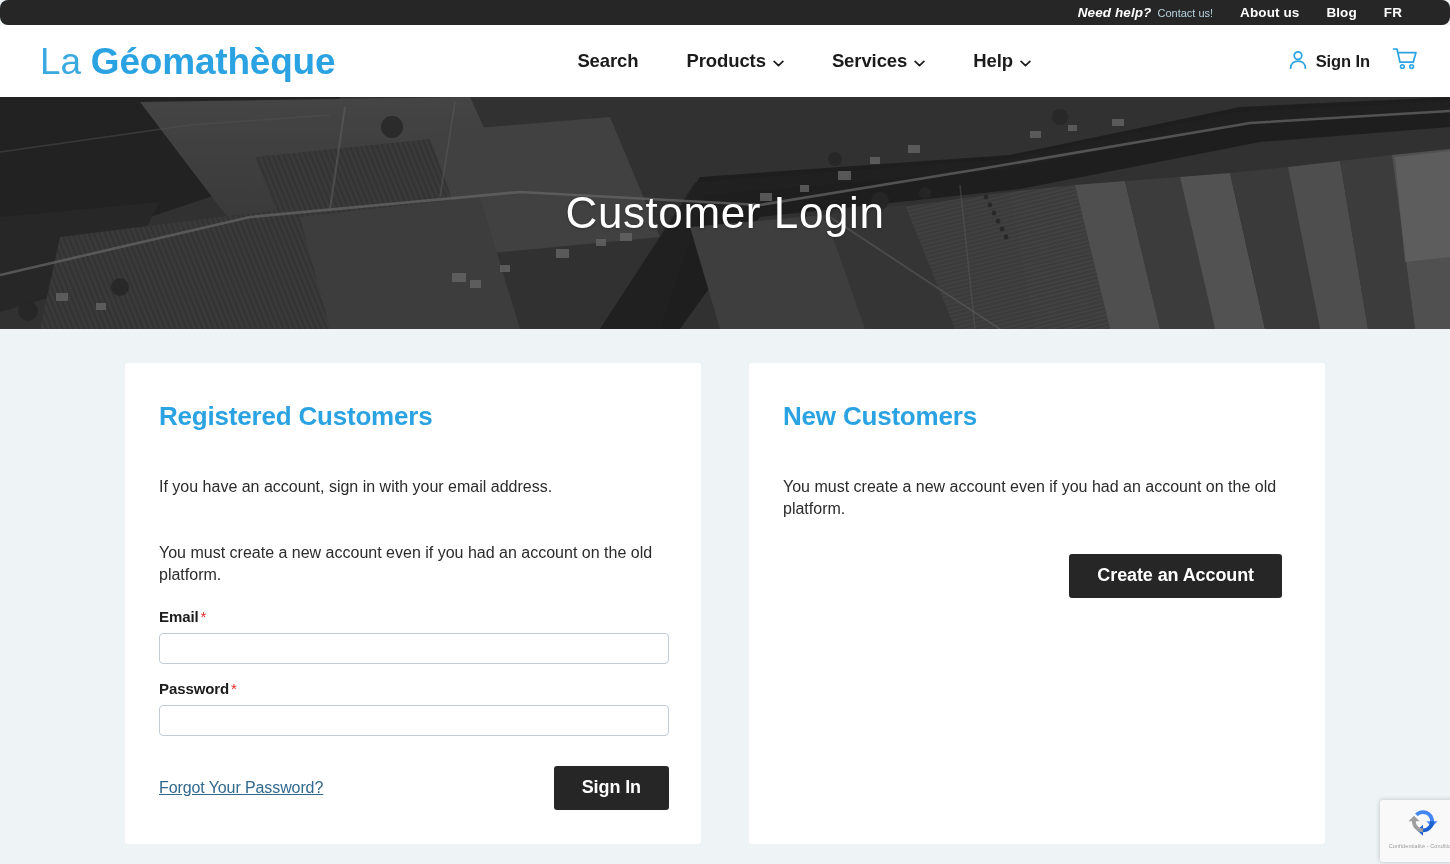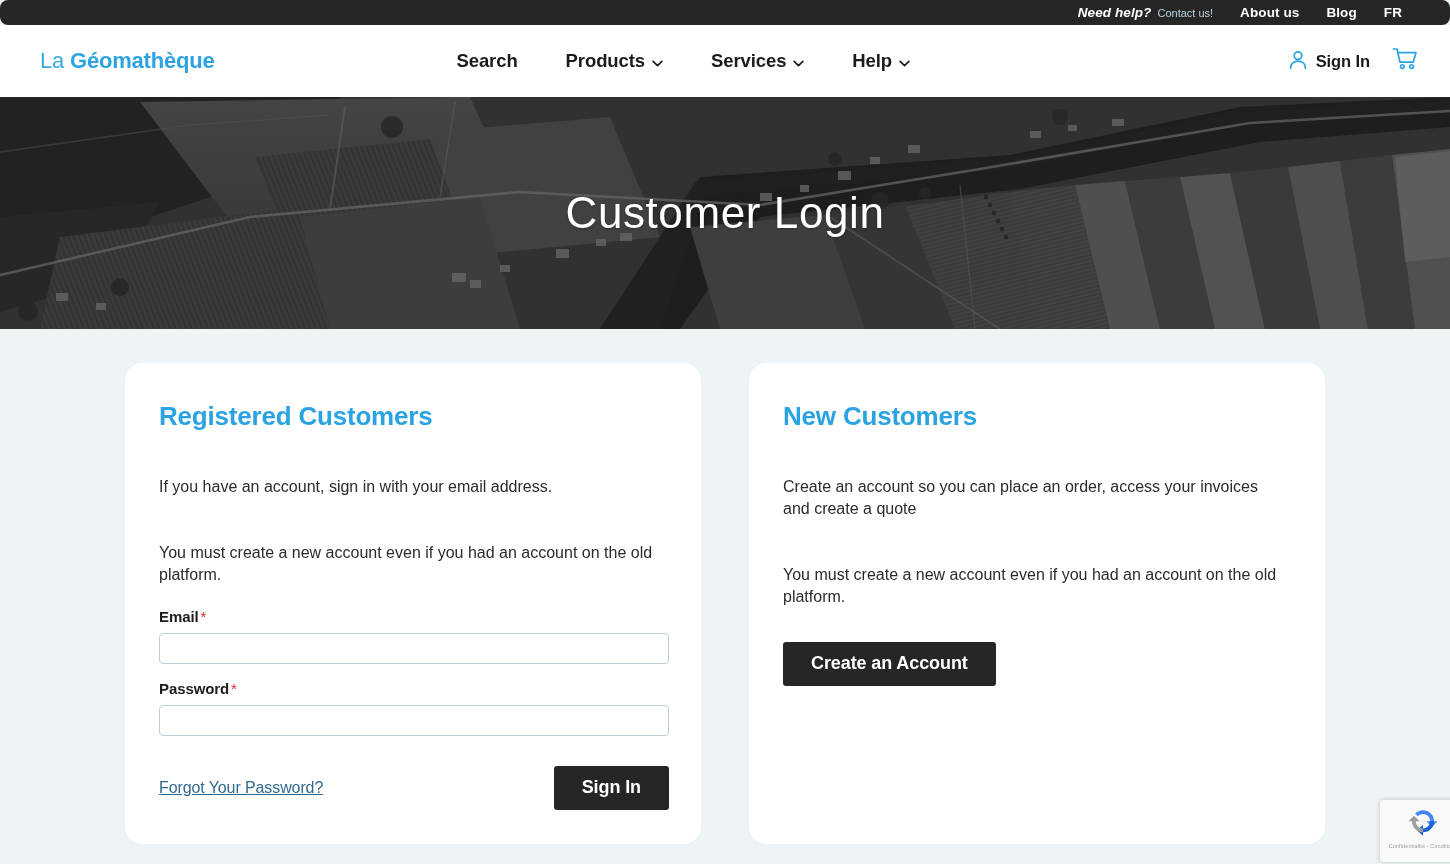--- a/index.html
+++ b/index.html
@@ -61,21 +61,21 @@
   
   .header {
     height: 72px;
     background: #ffffff;
     display: flex;
     align-items: center;
     padding: 0 30px 0 40px;
     position: relative;
   }
   .logo {
-    font-size: 22px;
+    font-size: 37px;
     line-height: 1;
     white-space: nowrap;
     cursor: pointer;
     letter-spacing: -0.2px;
   }
   .logo .logo-la {
     color: #3aa9e0;
     font-weight: 500;
   }
   .logo .logo-main {
@@ -170,21 +170,21 @@
 
   
   .content {
     padding: 34px 0 0 0;
     display: flex;
     justify-content: center;
     gap: 48px;
   }
   .card {
     background: #ffffff;
-    border-radius: 18px;
+    border-radius: 3px;
     width: 576px;
     min-height: 448px;
     padding: 38px 34px 34px 34px;
   }
   .card-title {
     font-size: 26px;
     font-weight: bold;
     color: #2ba3e3;
     letter-spacing: -0.2px;
     margin-bottom: 28px;
@@ -253,20 +253,21 @@
     font-size: 18px;
     font-weight: bold;
     letter-spacing: -0.1px;
     padding: 12px 28px;
     cursor: pointer;
     line-height: 1.1;
   }
 
   .new-cust-actions {
     display: flex;
+    justify-content: flex-end;
     margin-top: 34px;
     padding-right: 9px;
   }
 
   
   .recaptcha {
     position: absolute;
     right: -16px;
     bottom: 2px;
     width: 86px;
@@ -490,21 +491,20 @@
 
         <div class="form-actions">
           <a class="forgot-link">Forgot Your Password?</a>
           <button class="btn-dark">Sign In</button>
         </div>
       </div>
     </div>
 
     <div class="card">
       <div class="card-title">New Customers</div>
-      <p class="card-para">Create an account so you can place an order, access your invoices and create a quote</p>
       <p class="card-para">You must create a new account even if you had an account on the old platform.</p>
       <div class="new-cust-actions">
         <button class="btn-dark">Create an Account</button>
       </div>
     </div>
   </div>
 
   <div class="recaptcha">
     <span class="recaptcha-logo">
       <svg viewBox="0 0 40 40" width="34" height="34">

